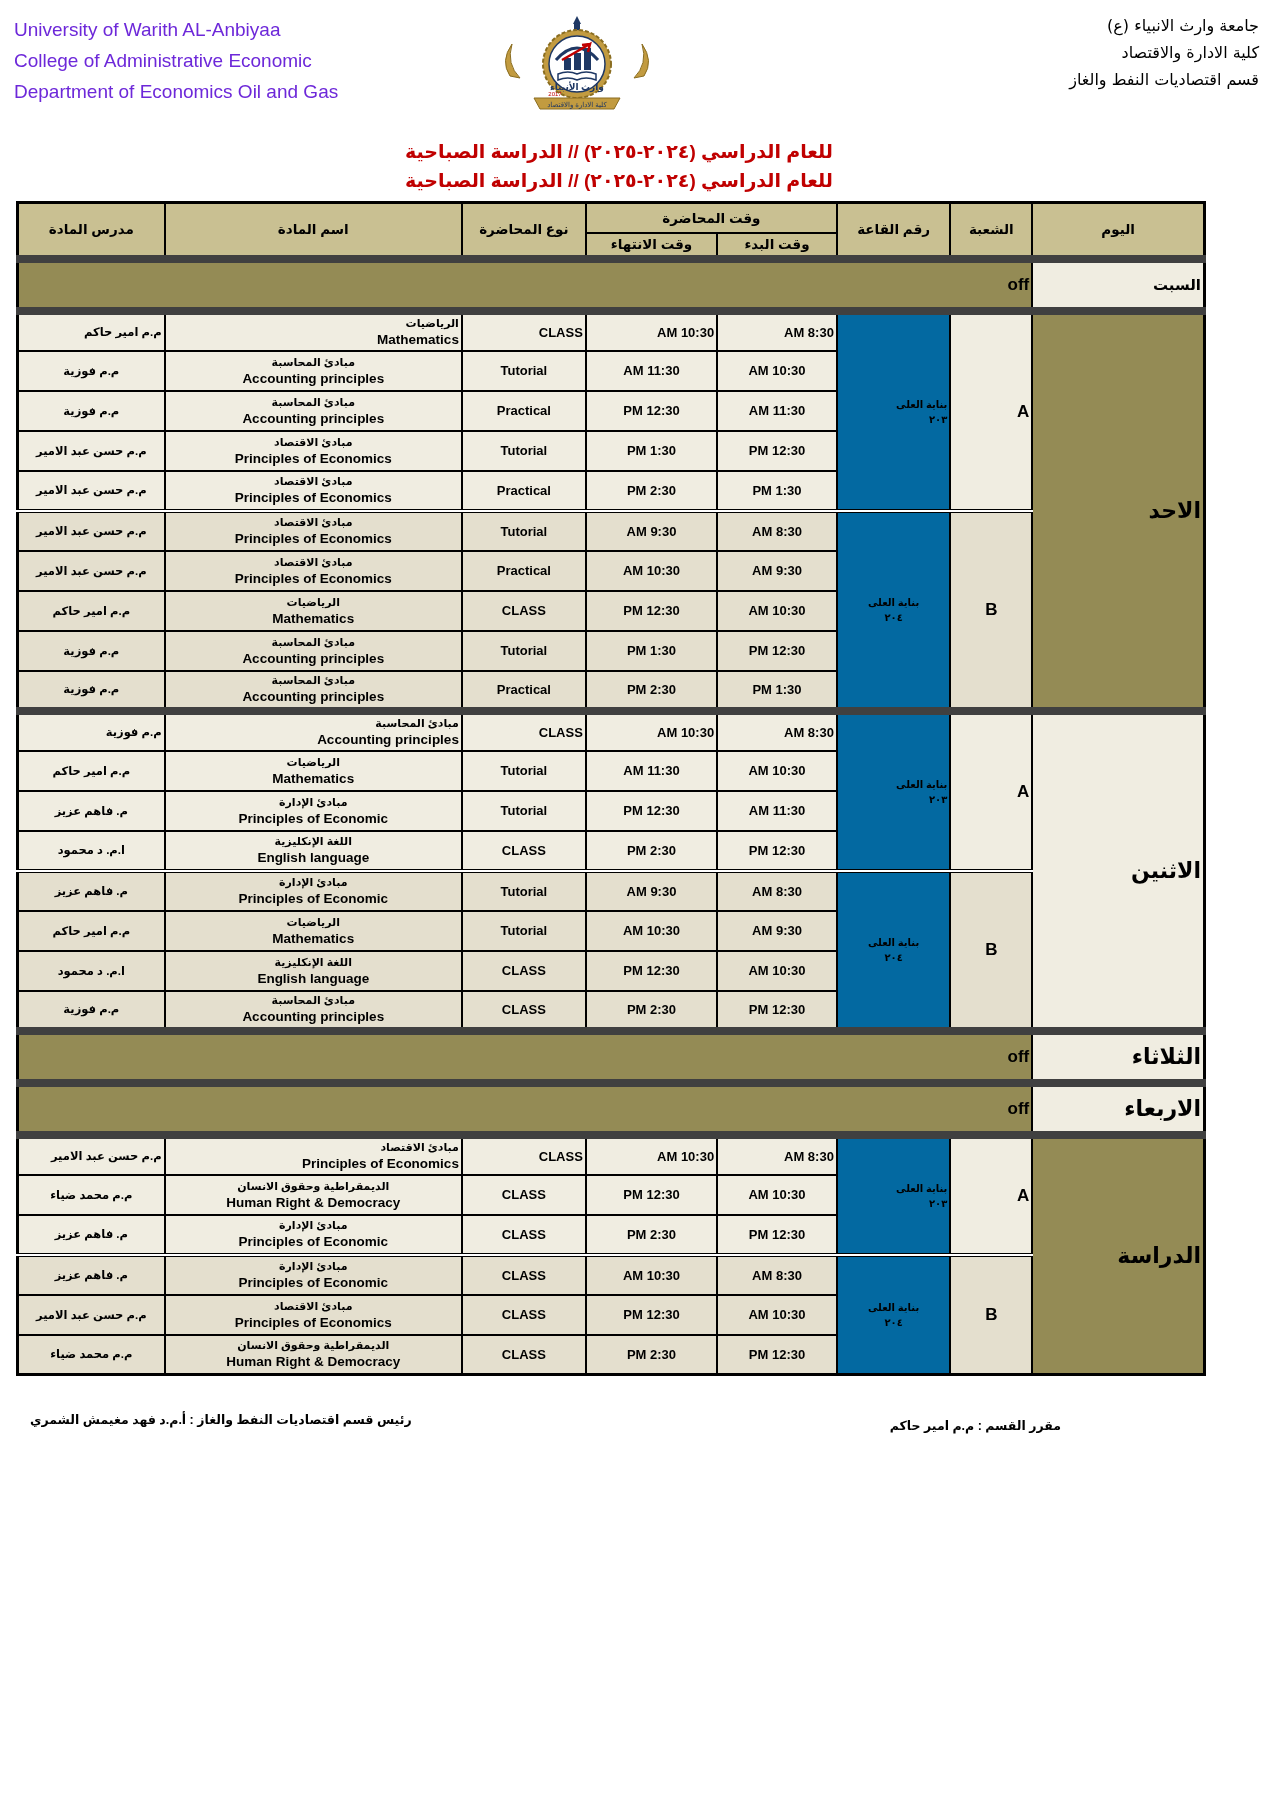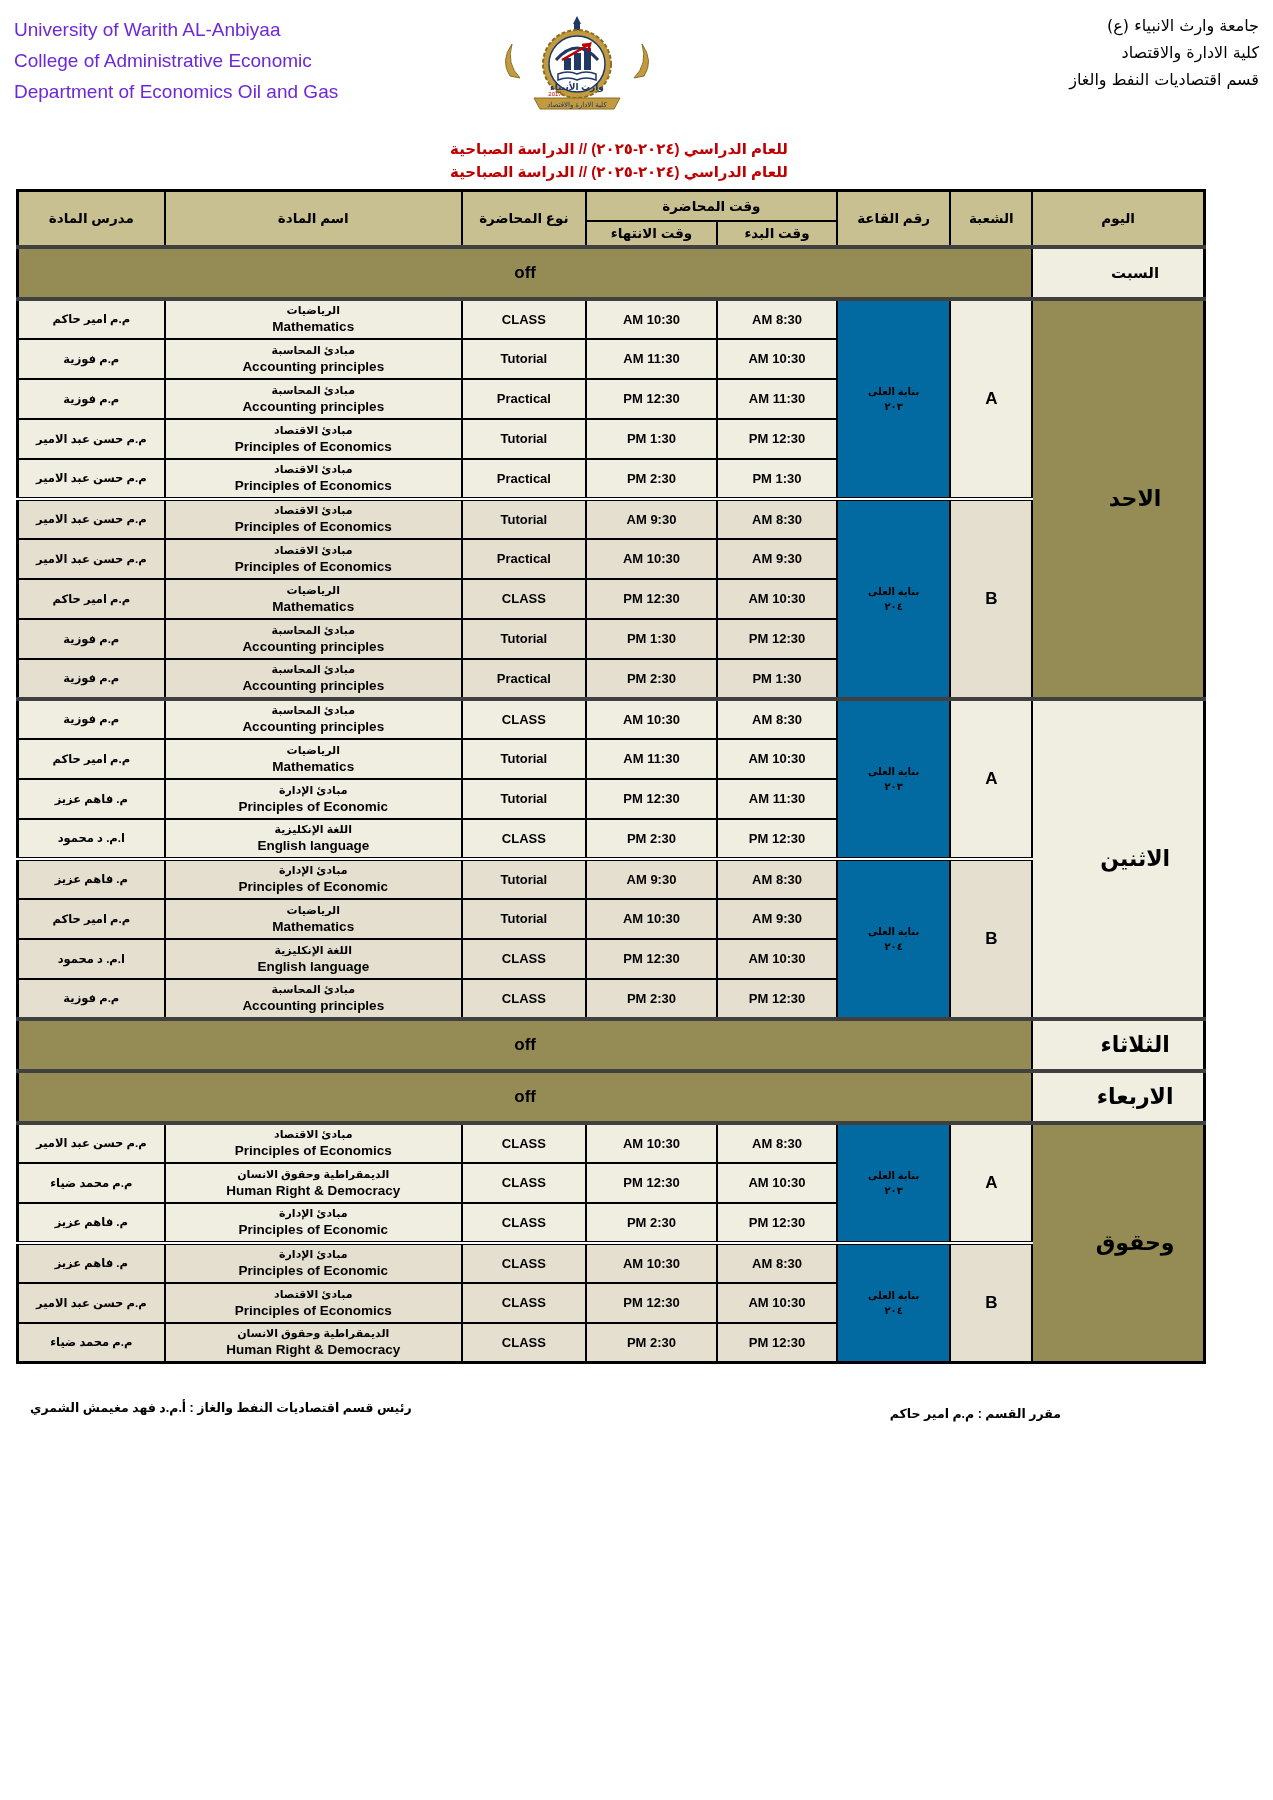--- a/index.html
+++ b/index.html
@@ -7,21 +7,21 @@
     width:1273px;height:1800px;background:#ffffff;position:relative;
     font-family:"Liberation Sans","DejaVu Sans",sans-serif;color:#000;
   }
   
   .page-header{position:relative;height:118px;}
   .hdr-en{position:absolute;left:14px;top:14px;font-size:19px;line-height:31px;color:#6d28d9;}
   .hdr-ar{position:absolute;right:14px;top:12px;text-align:right;direction:rtl;font-size:16px;line-height:27px;font-family:"DejaVu Sans","Liberation Sans",sans-serif;}
   .logo-wrap{position:absolute;left:492px;top:16px;width:170px;height:95px;}
   
   .titles{width:1206px;margin:20px 0 6px 16px;text-align:center;direction:rtl;
-    color:#c00000;font-weight:bold;font-size:15px;line-height:1.5;}
+    color:#c00000;font-weight:bold;font-size:19px;line-height:1.5;}
   
   table.tt{border-collapse:collapse;margin-left:16px;direction:rtl;table-layout:fixed;
     border:3px solid #000;width:1190px;}
   .tt th,.tt td{border:2px solid #000;padding:0 2px;text-align:center;vertical-align:middle;overflow:hidden;}
   .tt thead th{background:#c9c092;font-size:13.5px;font-weight:bold;direction:rtl;}
   .tt tr.hdr1{height:30px;} .tt tr.hdr2{height:26px;}
   .tt tr.data-row{height:40px;} .tt tr.off-row{height:52px;}
   td.c-day{background:#f0ede1;font-weight:bold;font-size:22px;font-family:"DejaVu Sans","Liberation Sans",sans-serif;padding-left:36px;}
   td.c-day.small{font-size:15px;}
   td.c-day.dark{background:#948b55;margin-left:38px;}
@@ -29,21 +29,21 @@
   tr.grp-a td.cell{background:#f0ede1;}
   tr.grp-b td.cell{background:#e4dfce;}
   td.c-section{font-weight:bold;font-size:17px;}
   tr.grp-a td.c-section{background:#f0ede1;}
   tr.grp-b td.c-section{background:#e4dfce;}
   td.c-room{background:#0369a1;font-weight:bold;font-size:10px;line-height:1.5;}
   td.c-time,td.c-type{font-weight:bold;font-size:13px;}
   td.c-subject .sub-ar{display:block;font-weight:bold;font-size:11px;line-height:15px;}
   td.c-subject .sub-en{display:block;font-weight:bold;font-size:13.5px;line-height:17px;}
   td.c-teacher{font-weight:bold;font-size:11.5px;}
-  tr.day-start td{border-top:4px solid #404040;}
+  tr.day-start td{border-top:8px solid #404040;text-align:right;}
   tr.grp-start td{border-top:4px double #000;}
   
   .page-footer{position:relative;height:26px;margin-top:36px;font-weight:bold;font-size:12.5px;direction:rtl;}
   .foot-right{position:absolute;right:212px;top:6px;}
   .foot-left{position:absolute;left:30px;top:0;}
 </style>
 </head>
 <body>
 
 <div class="page-header">
@@ -329,21 +329,21 @@
       </tr>
       <tr class="off-row day-start">
         <td class="c-day">الثلاثاء</td>
         <td class="off-bar" colspan="7">off</td>
       </tr>
       <tr class="off-row day-start">
         <td class="c-day">الاربعاء</td>
         <td class="off-bar" colspan="7">off</td>
       </tr>
       <tr class="data-row grp-a day-start">
-        <td class="c-day dark" rowspan="6">وحقوق</td>
+        <td class="c-day dark" rowspan="6">الدراسة</td>
         <td class="c-section" rowspan="3">A</td>
         <td class="c-room" rowspan="3">
           <div>بناية العلى</div>
           <div>٢٠٣</div>
         </td>
         <td class="c-time cell">8:30 AM</td>
         <td class="c-time cell">10:30 AM</td>
         <td class="c-type cell">CLASS</td>
         <td class="c-subject cell">
           <span class="sub-ar">مبادئ الاقتصاد</span>

